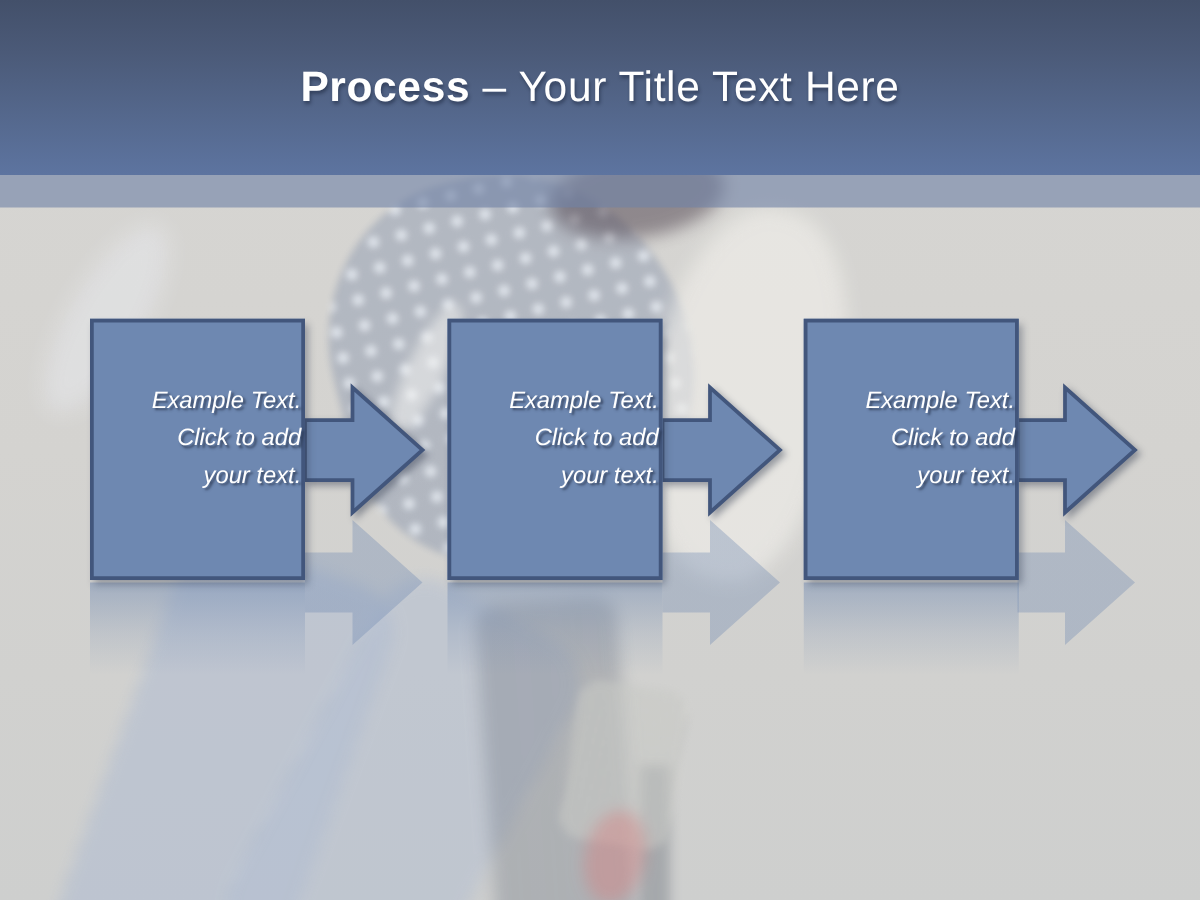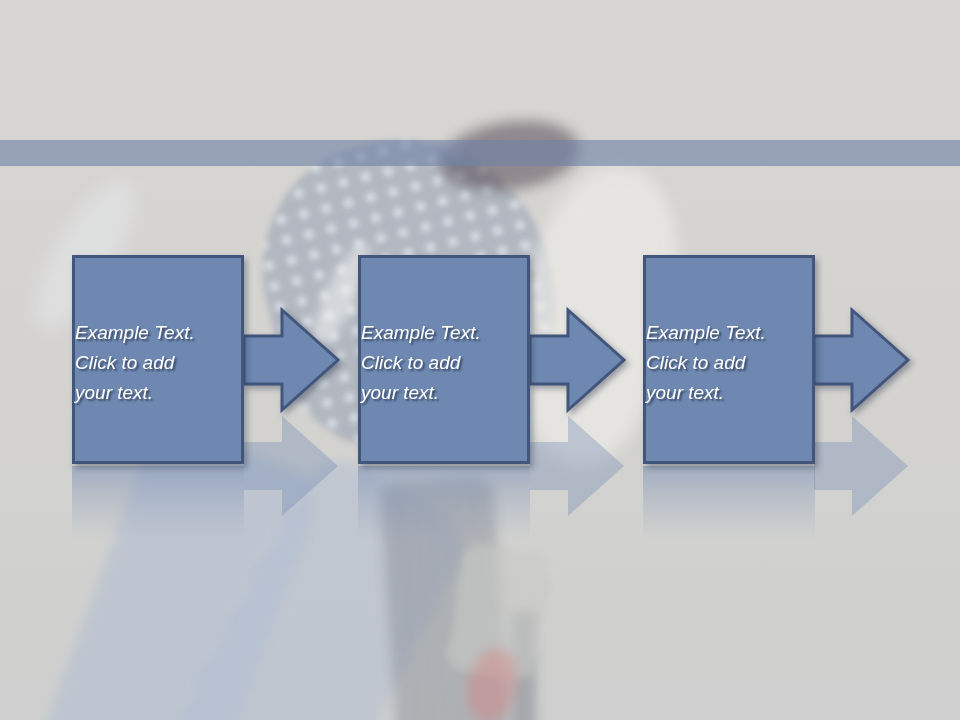--- a/index.html
+++ b/index.html
@@ -53,22 +53,22 @@
     background:linear-gradient(180deg,#43506a 0%,#4b5a78 30%,#566a90 72%,#5d74a0 100%);
     display:flex;align-items:center;justify-content:center;}
   .title-bar h1{margin:0;font-size:34px;font-weight:normal;color:#fff;letter-spacing:.5px;
     text-shadow:1px 2px 3px rgba(15,25,45,.45);}
   .title-bar h1 .emph{font-weight:bold;}
   
   .step{position:absolute;top:255px;width:172px;height:209px;box-sizing:border-box;
     background:#6e88b1;border:3px solid #42567c;
     box-shadow:3px 4px 6px rgba(50,60,80,.4);}
   .step1{left:72px;} .step2{left:358px;} .step3{left:643px;}
-  .step-text{padding-top:48px;text-align:left;font-style:italic;font-size:19px;
-    line-height:30px;color:#fff;text-shadow:2px 2px 2px rgba(40,52,78,.8);margin-top:12px;}
+  .step-text{padding-top:48px;text-align:right;font-style:italic;font-size:19px;
+    line-height:30px;color:#fff;text-shadow:2px 2px 2px rgba(40,52,78,.8);}
   .refl{position:absolute;top:466px;width:172px;height:74px;
     background:linear-gradient(180deg,rgba(110,136,177,.48) 0%,rgba(110,136,177,.18) 55%,rgba(110,136,177,0) 100%);}
   .refl1{left:72px;} .refl2{left:358px;} .refl3{left:643px;}
   
   .arrow{position:absolute;top:307px;width:100px;height:230px;overflow:visible;}
   .arrow1{left:242px;} .arrow2{left:528px;} .arrow3{left:812px;}
   .arrow-body{fill:#6e88b1;stroke:#42567c;stroke-width:3;stroke-linejoin:miter;
     filter:drop-shadow(3px 3px 3px rgba(50,60,80,.45));}
   .arrow-refl{fill:url(#arrowReflGrad);stroke:none;}
 </style>
@@ -86,20 +86,23 @@
     <div class="ph-jeans1"></div>
     <div class="ph-jeans2"></div>
     <div class="ph-jacket"></div>
     <div class="ph-zip"></div>
     <div class="ph-cuff"></div>
     <div class="ph-fingers"></div>
   </div>
 
   <div class="header-strip"></div>
 
+  <header class="title-bar">
+    <h1><span class="emph">Process</span> <span>– Your Title Text Here</span></h1>
+  </header>
 
   <div class="refl refl1"></div>
   <div class="refl refl2"></div>
   <div class="refl refl3"></div>
 
   <svg width="0" height="0" style="position:absolute" aria-hidden="true">
     <defs>
       <linearGradient id="arrowReflGrad" gradientUnits="userSpaceOnUse" x1="0" y1="112" x2="0" y2="185">
         <stop offset="0" stop-color="#6e88b1" stop-opacity="0.35"></stop>
         <stop offset="1" stop-color="#6e88b1" stop-opacity="0"></stop>

